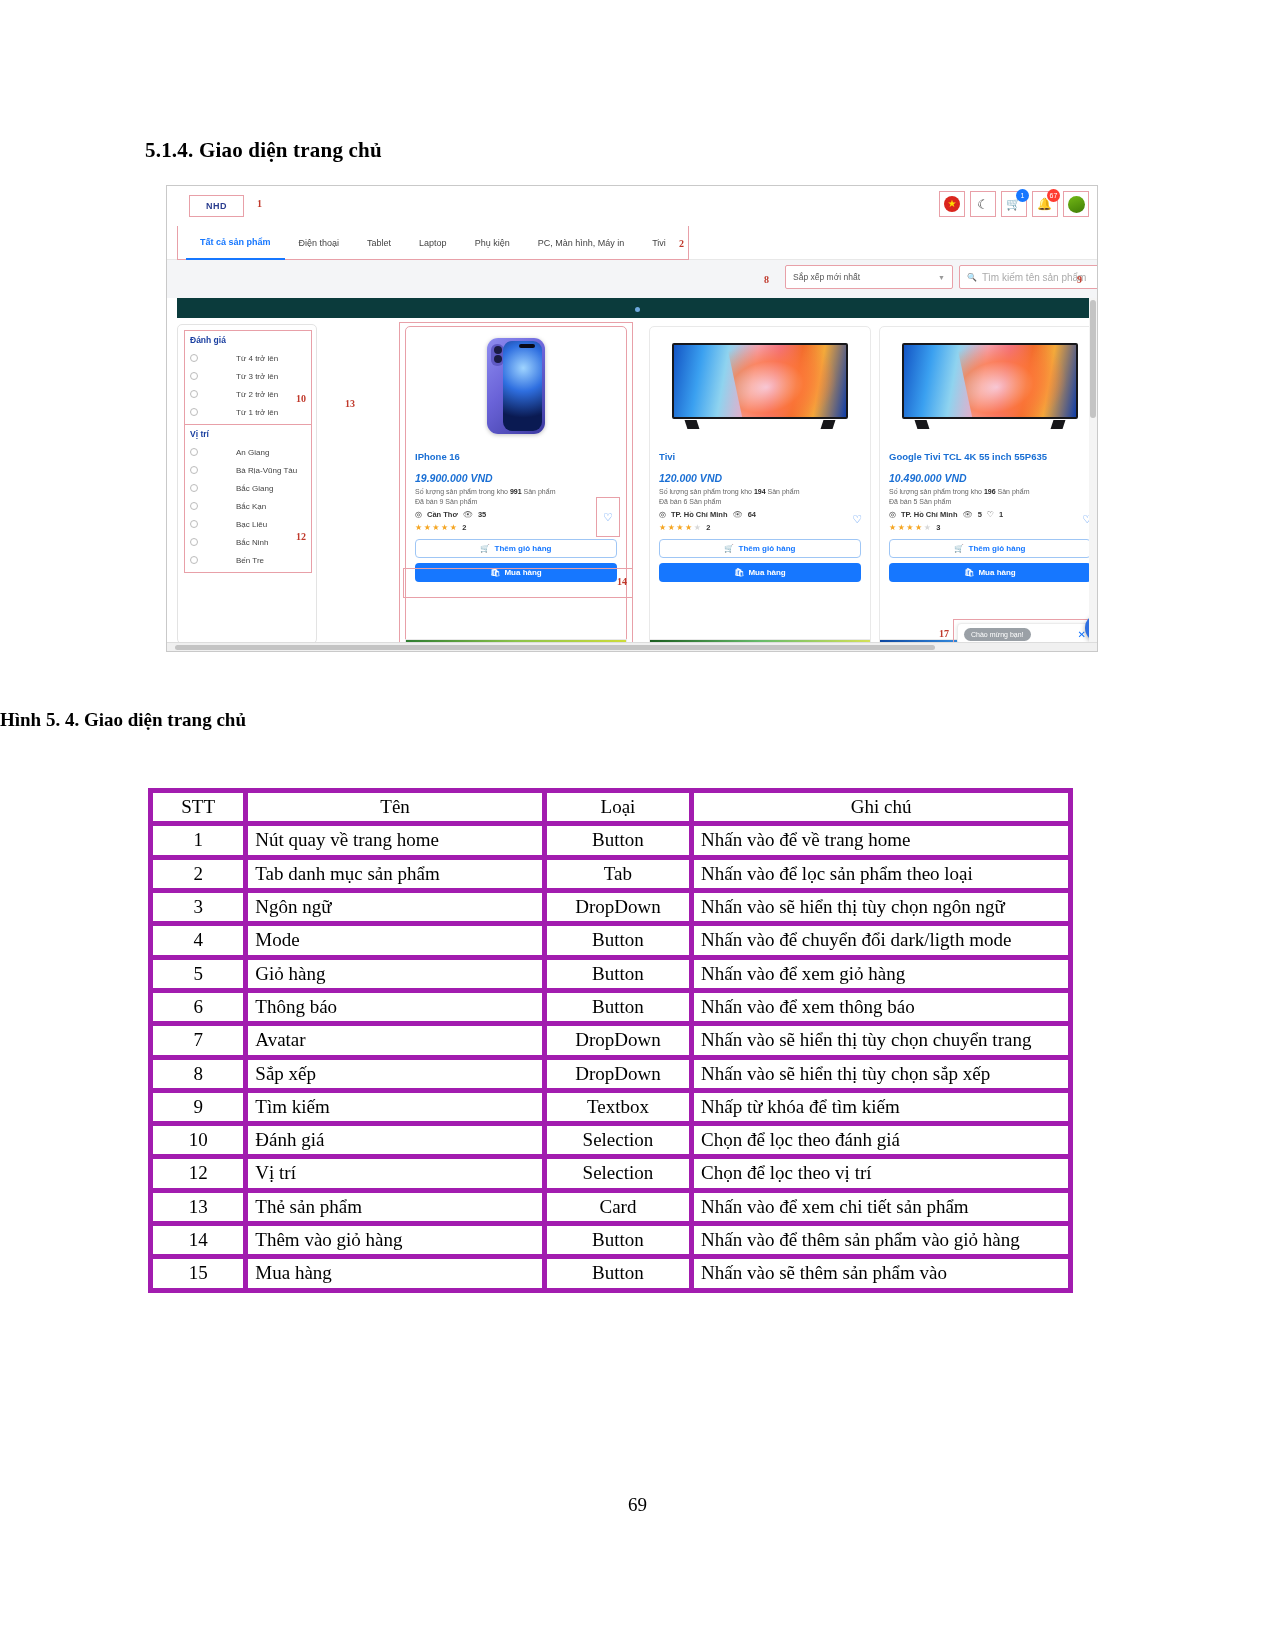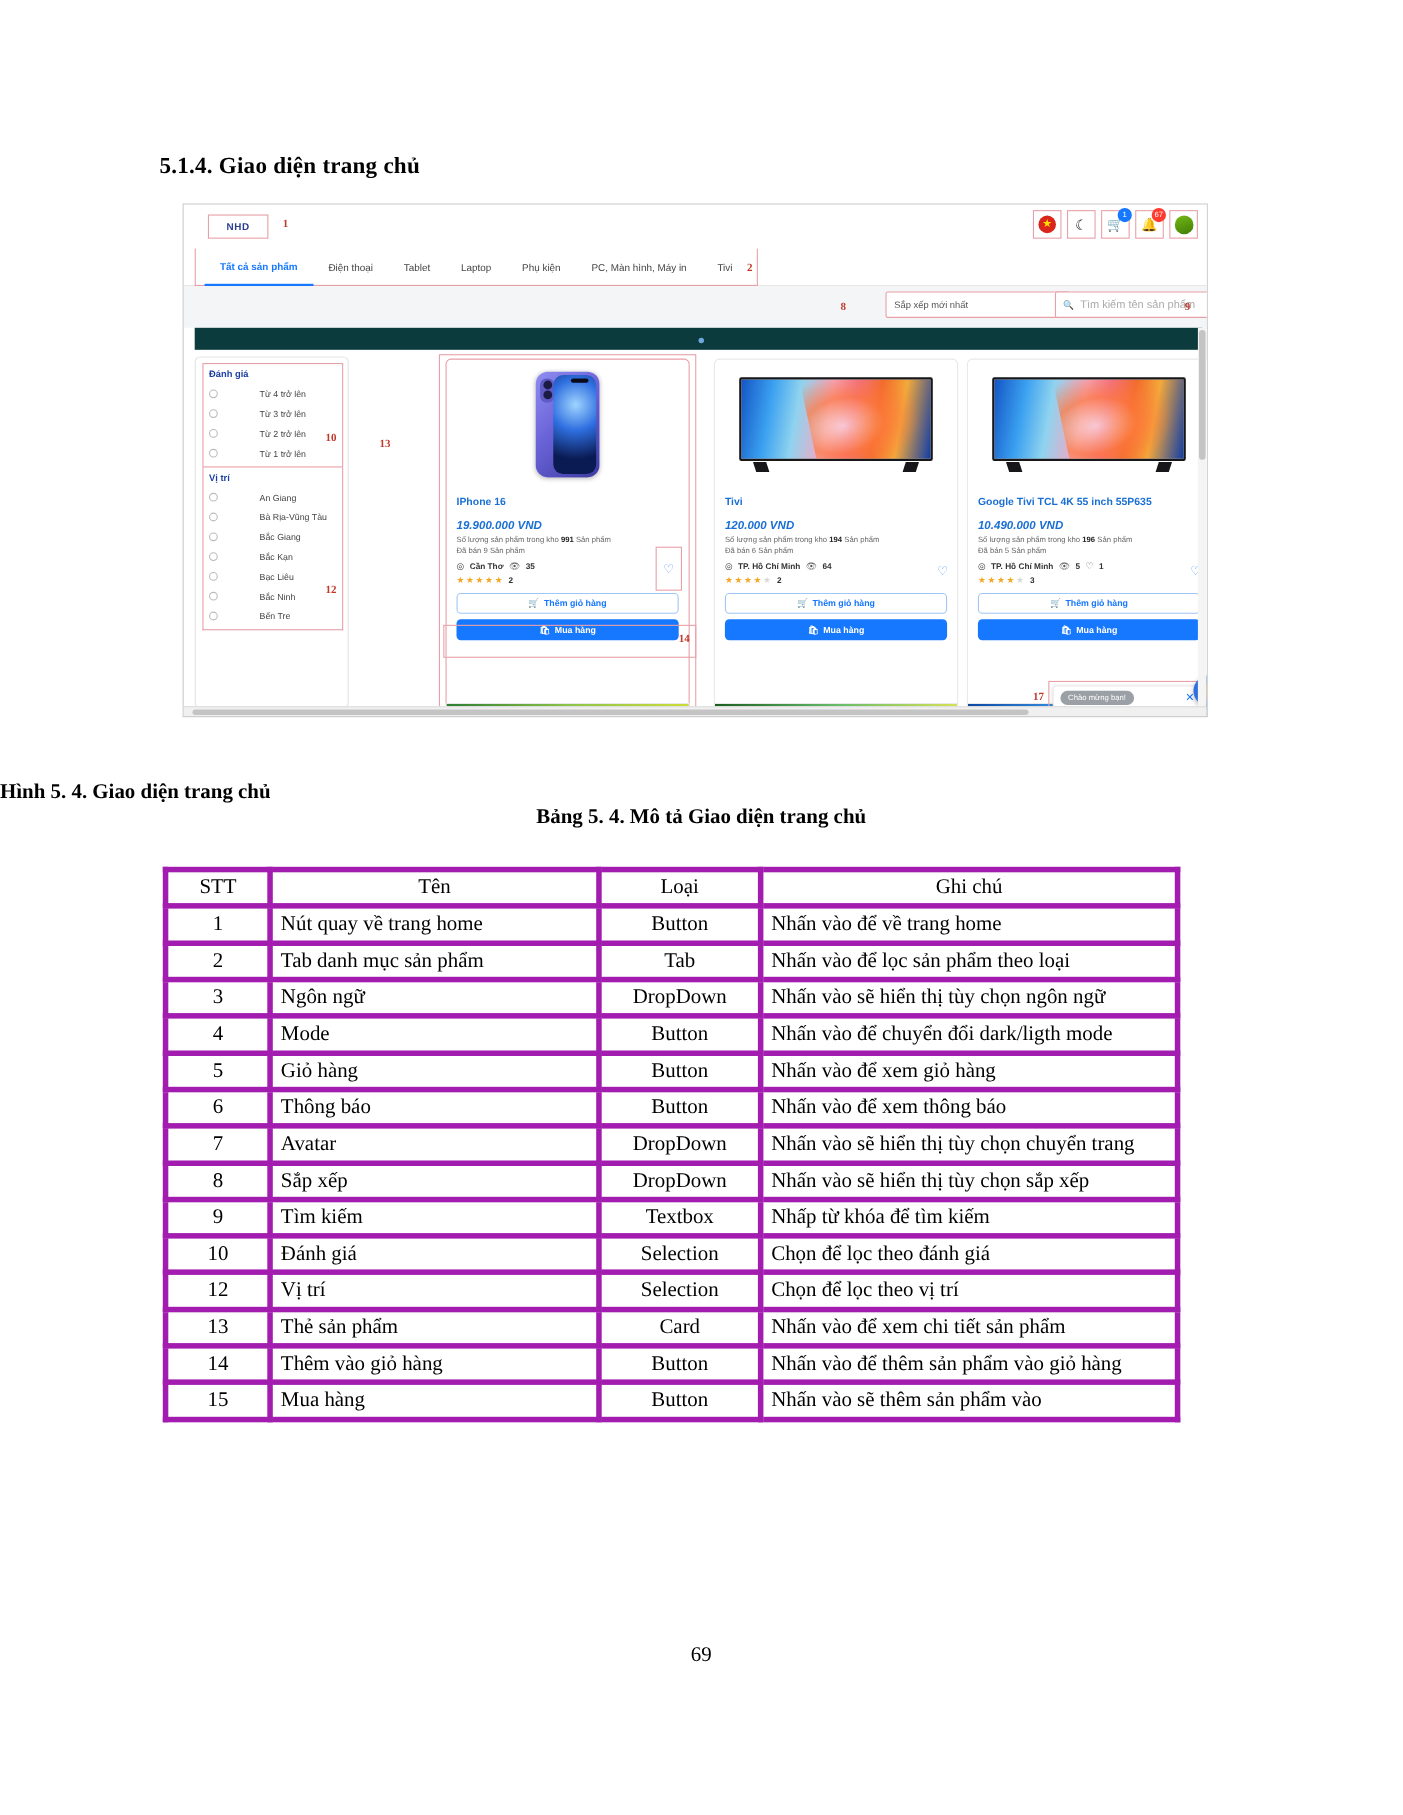--- a/index.html
+++ b/index.html
@@ -99,21 +99,21 @@
   .nav-item.active{color:#1677ff;border-bottom:2px solid #1677ff;font-weight:600;}
   .mk2{position:absolute;left:512px;top:52px;font-size:10px;}
 
   .toolbar{
     position:absolute;left:0;top:74px;width:930px;height:38px;background:#f4f5f7;
   }
   .mk8{position:absolute;left:597px;top:88px;font-size:10px;}
   .sort-box{
     position:absolute;left:618px;top:79px;width:168px;height:24px;
     border:1px solid #e8a0a8;background:#fff;border-radius:2px;
-    display:flex;align-items:center;justify-content:space-between;padding:0 7px;margin-left:20px;
+    display:flex;align-items:center;justify-content:space-between;padding:0 7px;
   }
   .sort-text{font-size:8.5px;color:#555;}
   .caret{font-size:7px;color:#999;}
   .search-box{
     position:absolute;left:792px;top:79px;width:160px;height:24px;
     border:1px solid #e8a0a8;background:#fff;border-radius:2px;
     display:flex;align-items:center;padding:0 7px;gap:5px;
   }
   .search-ic{font-size:8px;color:#999;}
   .search-ph{font-size:10px;color:#aaa;}
@@ -578,21 +578,20 @@
 
     <div class="vscroll">
         <i></i>
       </div>
     <div class="hscroll">
         <i></i>
       </div>
   </div>
 
   <div class="fig-caption">Hình 5. 4. Giao diện trang chủ</div>
-  <div class="tbl-caption">Bảng 5. 4. Mô tả Giao diện trang chủ</div>
 
   <table class="desc">
     <thead>
       <tr>
         <th class="col-stt">STT</th>
         <th class="col-ten">Tên</th>
         <th class="col-loai">Loại</th>
         <th class="col-ghi">Ghi chú</th>
       </tr>
     </thead>

